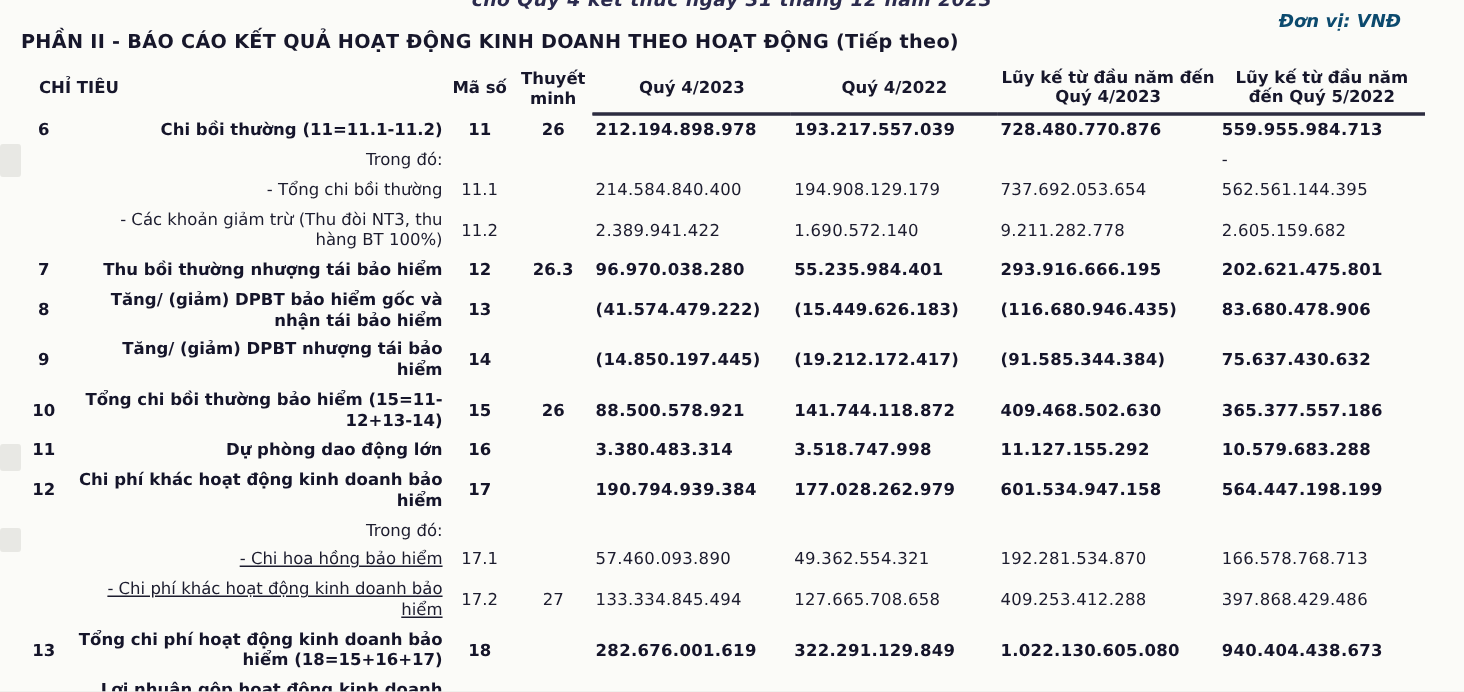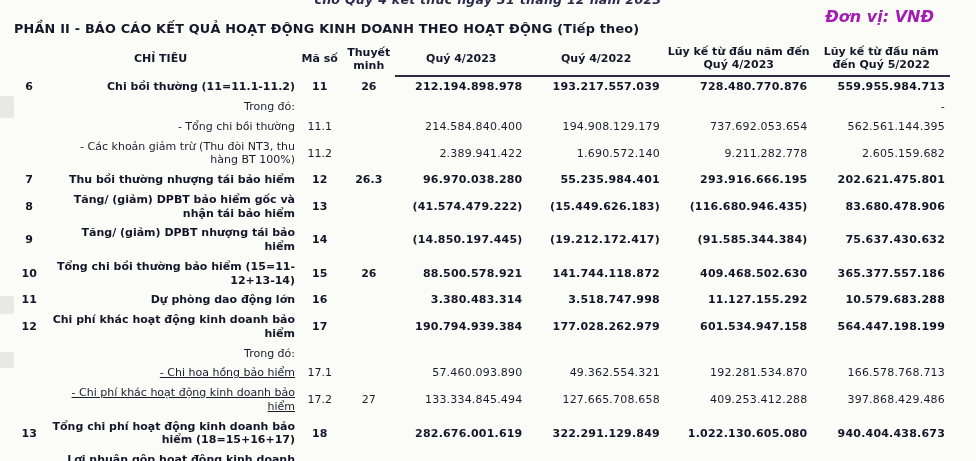--- a/index.html
+++ b/index.html
@@ -15,22 +15,22 @@
   
   .top-clip{
     position:absolute;top:-8px;left:0;width:100%;
     text-align:center;
     font-size:12.5px;font-weight:bold;font-style:italic;
     color:#2b2b4e;letter-spacing:.3px;
     white-space:nowrap;
   }
   .unit{
     position:absolute;top:7px;right:42px;
-    font-size:16px;font-style:italic;font-weight:600;
-    color:#a21caf;
+    font-size:12px;font-style:italic;font-weight:600;
+    color:#0c4a6e;
   }
   .title{
     position:absolute;top:21px;left:14px;
     font-size:12.8px;font-weight:bold;letter-spacing:.2px;
     color:#17172b;
   }
   table.rpt{
     position:absolute;top:42px;left:12px;
     width:938px;
     border-collapse:collapse;table-layout:fixed;
@@ -38,34 +38,34 @@
   }
   col.c-no{width:34px;}  col.c-label{width:248px;}
   col.c-ma{width:45px;}  col.c-tm{width:52px;}
   col.c-n1{width:131px;} col.c-n2{width:136px;}
   col.c-n3{width:146px;} col.c-n4{width:136px;}
   th{
     font-weight:bold;vertical-align:middle;
     padding:3px 2px 4px 2px;line-height:1.2;
     color:#17172b;
   }
-  th.h-chitieu{text-align:center;padding-left:14px;}
+  th.h-chitieu{text-align:left;padding-left:14px;}
   th.h-center{text-align:center;}
   th.h-num{text-align:center;border-bottom:2px solid #2c2c40;}
   td{
     vertical-align:middle;
     padding:3px 2px;line-height:1.25;
     color:#1c1c2e;
   }
   td.c-no{text-align:center;}
   td.c-label{text-align:right;padding-left:2px;}
   td.c-label.ind1{text-indent:10px;}
   td.c-label.ind2{text-indent:20px;text-decoration:underline;}
   td.c-ma,td.c-tm{text-align:center;}
-  td.c-num{text-align:right;padding-right:5px;letter-spacing:.2px;}
+  td.c-num{text-align:left;padding-right:5px;letter-spacing:.2px;}
   tr.main td{font-weight:bold;color:#15152a;}
   tr.sub td, tr.sub-head td{font-weight:normal;}
   
   .smudge{position:absolute;left:0;width:14px;background:#d8d8d4;opacity:.55;border-radius:2px;}
 </style>
 </head>
 <body>
 
 <div class="page">
 

